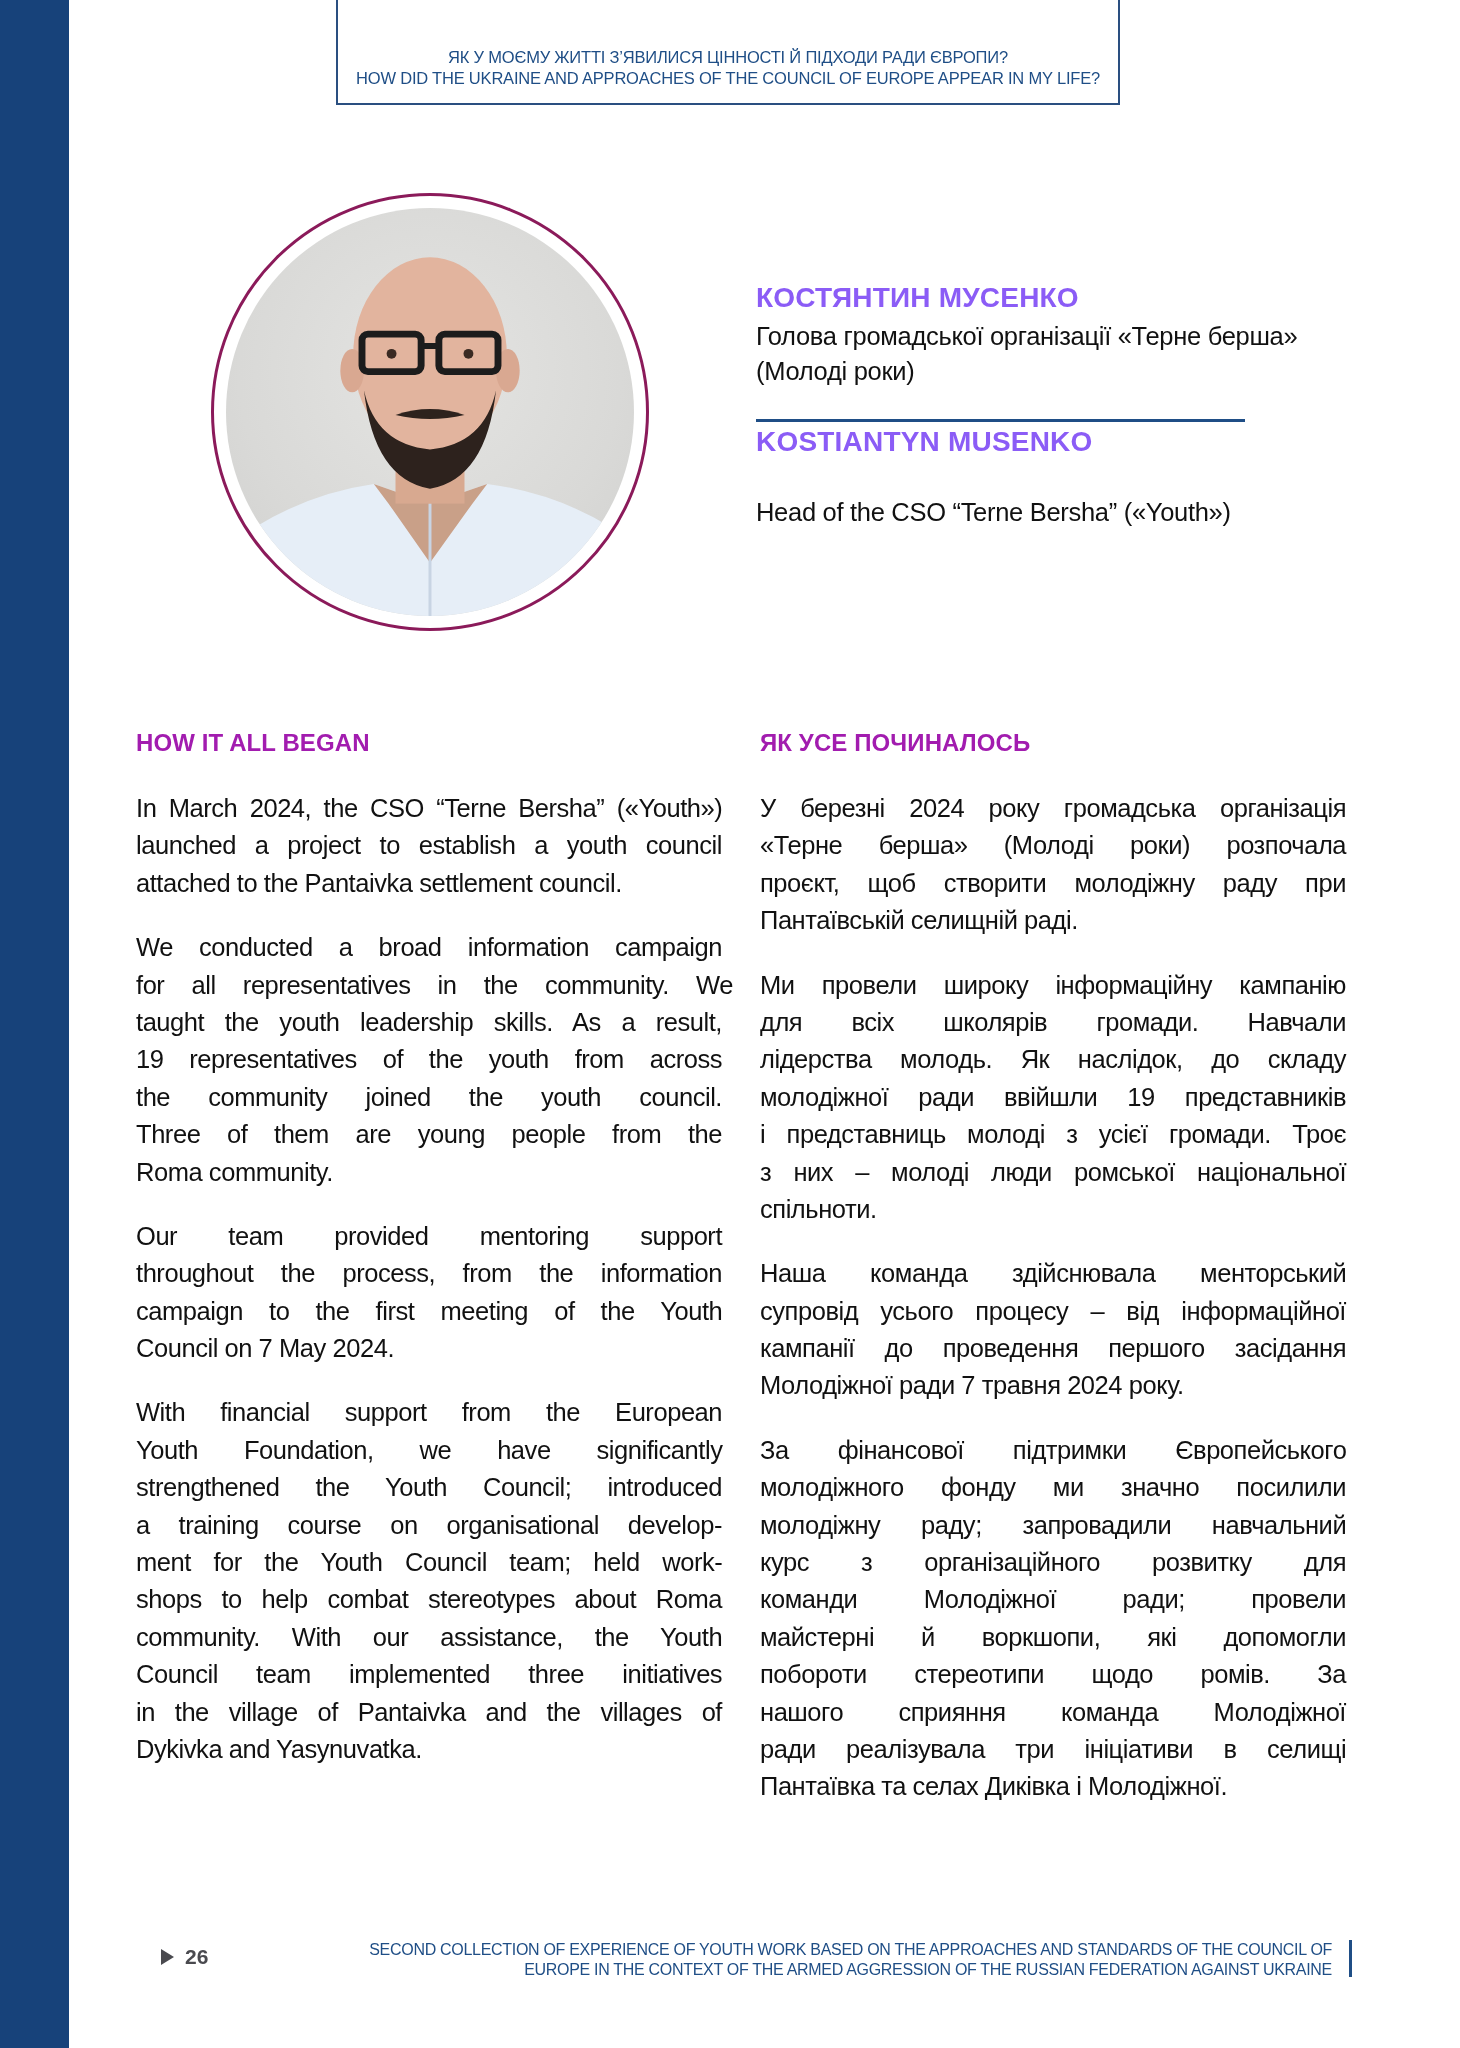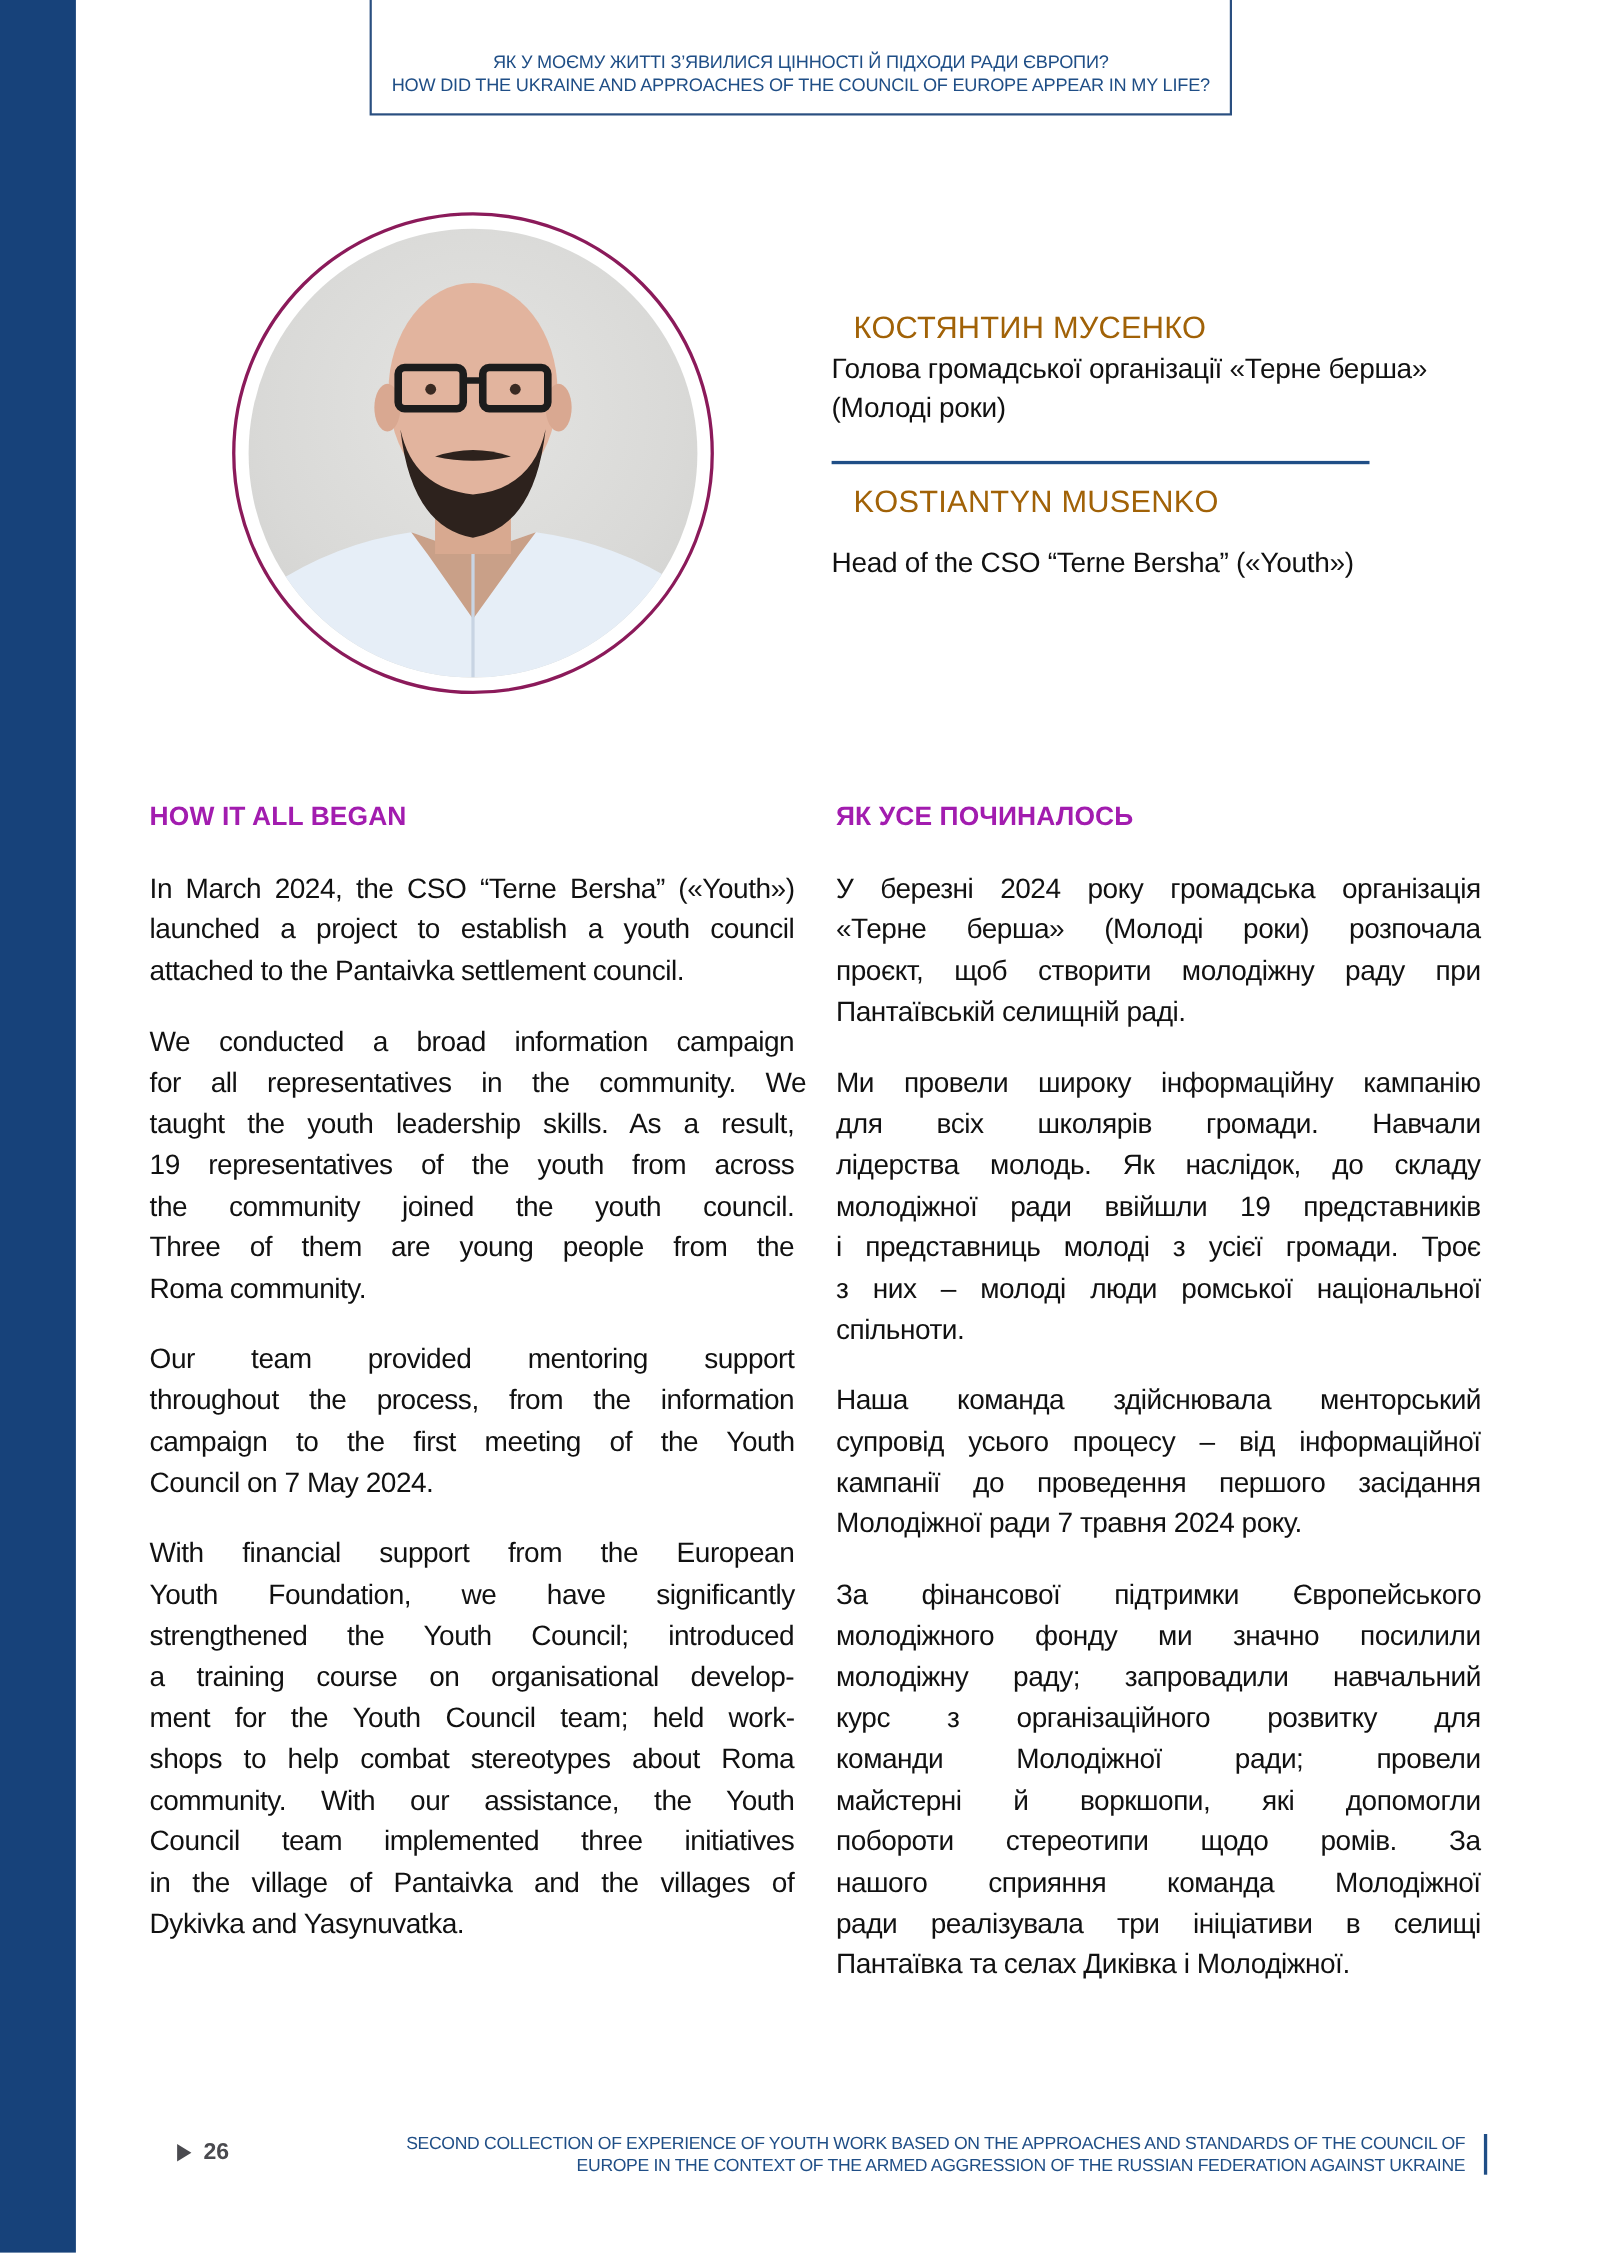--- a/index.html
+++ b/index.html
@@ -12,27 +12,27 @@
                  color:#1f4e86; letter-spacing:-0.2px; white-space:nowrap; }
   .header-line.l1 { top:49px; }
   .header-line.l2 { top:70px; }
 
   .portrait { position:absolute; left:211px; top:193px; width:438px; height:438px; border-radius:50%;
               border:3px solid #8b1a5a; box-sizing:border-box; background:#fff; }
   .portrait-photo { position:absolute; left:12px; top:12px; right:12px; bottom:12px; border-radius:50%;
                     overflow:hidden; background:radial-gradient(circle at 50% 40%, #e4e4e2 0%, #d9d9d7 60%, #cfcfcd 100%); }
   .portrait-photo svg { width:100%; height:100%; display:block; }
 
-  .name { position:absolute; left:756px; font-weight:normal; color:#a16207; font-size:28px; letter-spacing:0.2px; white-space:nowrap;margin-left:20px; }
+  .name { position:absolute; left:756px; font-weight:bold; color:#8b5cf6; font-size:28px; letter-spacing:0.2px; white-space:nowrap; }
   .role { position:absolute; left:756px; font-size:25.5px; color:#111; white-space:nowrap; letter-spacing:-0.3px; }
   .name-ua { top:282px; }
   .role-ua-1 { top:322px; }
   .role-ua-2 { top:357px; }
   .divider { position:absolute; left:756px; top:419px; width:489px; height:3px; background:#1f4e86; }
-  .name-en { top:440px; }
+  .name-en { top:426px; }
   .role-en { top:498px; }
 
   .col { position:absolute; top:0; }
   .col-left { left:136px; width:586px; }
   .col-right { left:760px; width:586px; }
   .section-title { position:absolute; top:729px; font-weight:bold; color:#a21caf; font-size:24px; white-space:nowrap; letter-spacing:0.1px; }
   .paras { position:absolute; top:790px; width:586px; }
   .para { margin:0 0 27px 0; }
   .line { display:block; height:37.4px; line-height:37.4px; font-size:25.5px; letter-spacing:-0.45px;
           text-align:justify; text-align-last:justify; white-space:nowrap; overflow:visible; }

